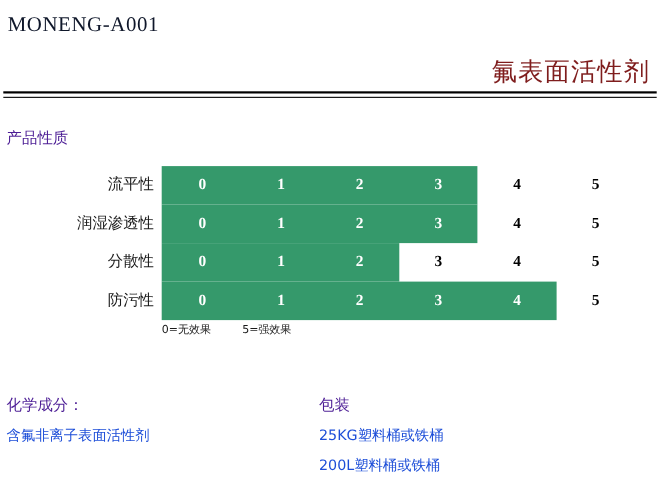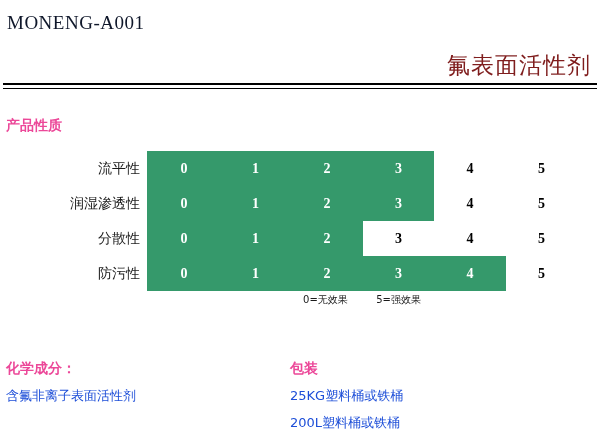--- a/index.html
+++ b/index.html
@@ -57,22 +57,22 @@
     top: 88px;
     width: 594px;
     height: 0;
     border-top: 1px solid #000000;
   }
 
   
   .section-heading {
     position: absolute;
     font-size: 14px;
-    font-weight: bold;
-    color: #ec4899;
+    font-weight: normal;
+    color: #4c1d95;
     font-family: "DejaVu Sans", "Liberation Sans", sans-serif;
     white-space: nowrap;
   }
   #props-heading { left: 6px; top: 117px; }
   #chem-heading  { left: 6px; top: 360px; }
   #pack-heading  { left: 290px; top: 360px; }
 
   
   .rating-table {
     position: absolute;
@@ -129,21 +129,20 @@
   .scale .tick.off { color: #000000; }
 
   .legend {
     position: absolute;
     left: 147px;
     top: 293px;
     width: 430px;
     font-size: 10px;
     color: #1a1a1a;
     font-family: "DejaVu Sans", "Liberation Sans", sans-serif;
-    text-align: center;
     white-space: nowrap;
   }
   .legend .legend-item { display: inline-block; }
   .legend .legend-gap  { display: inline-block; width: 22px; }
 
   
   .info-line {
     position: absolute;
     font-size: 13px;
     color: #1d4ed8;

